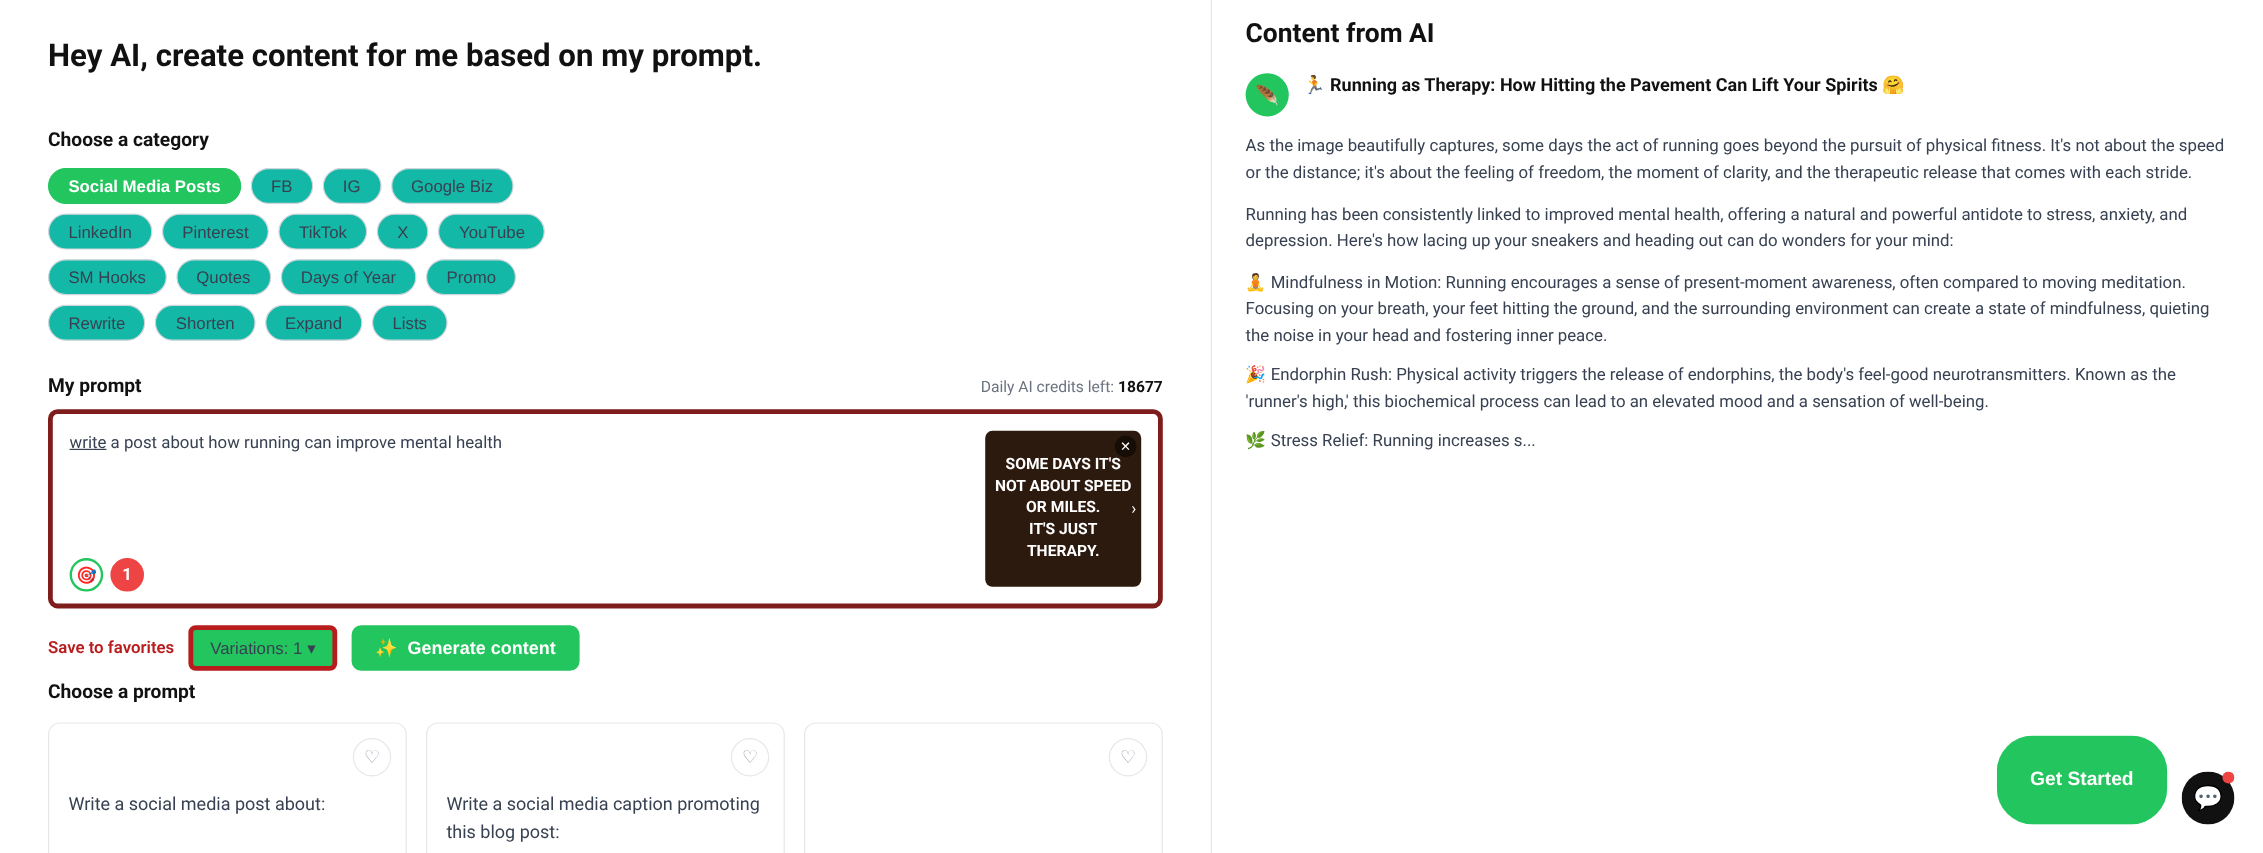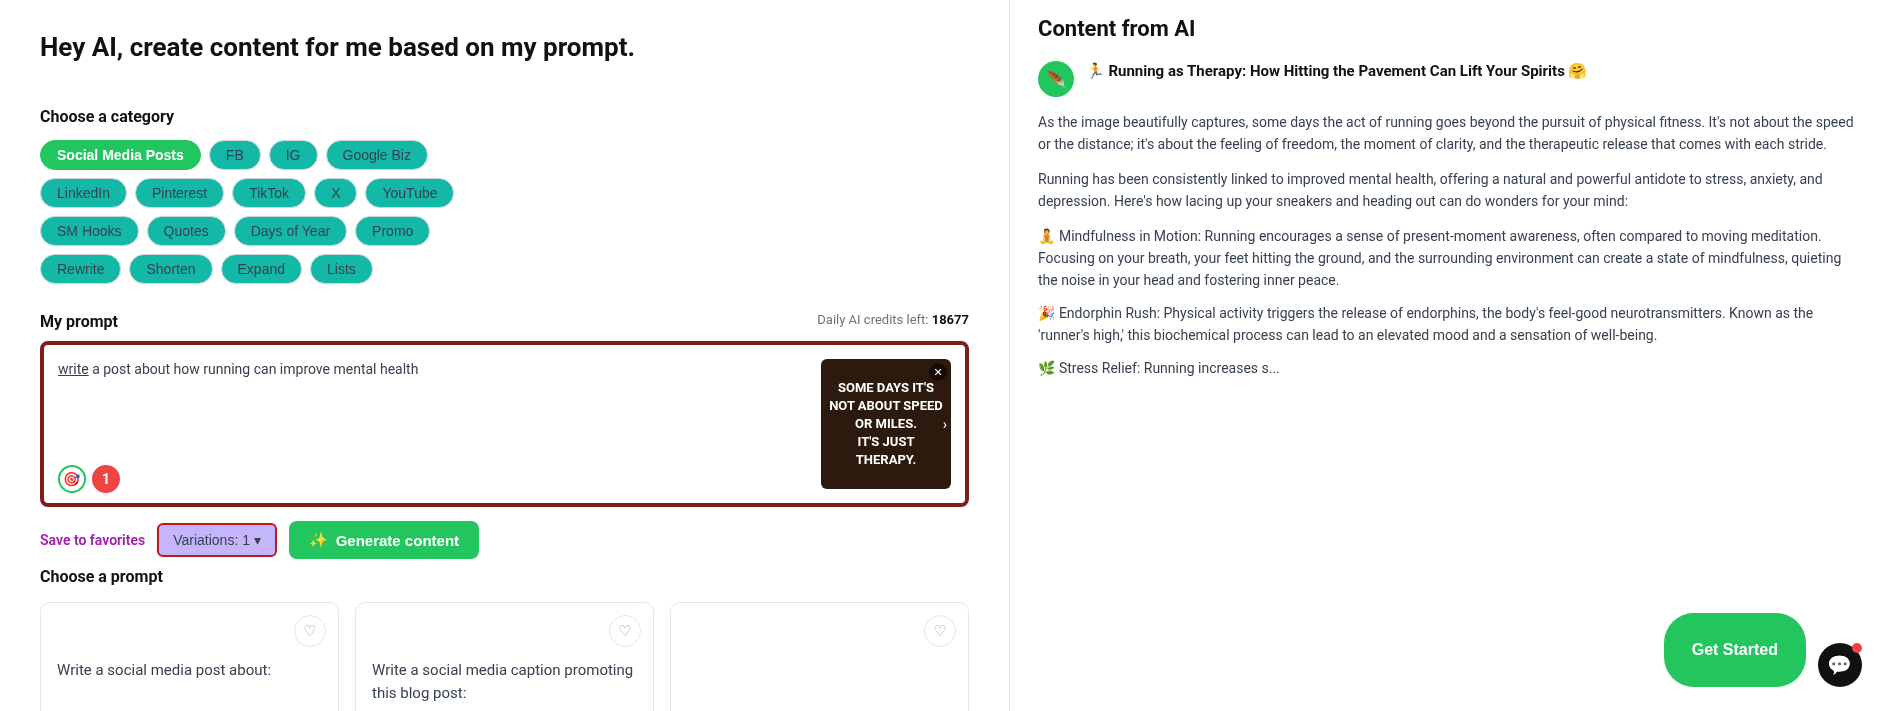--- a/index.html
+++ b/index.html
@@ -44,21 +44,21 @@
       border-color: #22c55e;
       color: #fff;
       font-weight: 600;
     }
     .prompt-box {
       flex: 1;
     }
     .prompt-header {
       display: flex;
       justify-content: space-between;
-      align-items: flex-start;
+      align-items: flex-end;
       margin-bottom: 10px;
     }
     .prompt-title { font-size: 16px; font-weight: 700; color: #111; }
     .credits-text { font-size: 13px; color: #6b7280; }
     .credits-bold { font-weight: 700; color: #111; }
 
     .prompt-area-wrapper {
       border: 4px solid #7f1d1d;
       border-radius: 8px;
       padding: 14px;
@@ -143,37 +143,37 @@
     .icon-btn.red { border-color: #ef4444; background: #ef4444; color: #fff; font-weight: 700; }
 
     
     .action-row {
       display: flex;
       align-items: center;
       gap: 12px;
       margin-top: 14px;
     }
     .save-favorites {
-      color: #a21caf;
+      color: #b91c1c;
       font-size: 14px;
       font-weight: 600;
       cursor: pointer;
       text-decoration: none;
     }
     .variations-btn {
       display: flex;
       align-items: center;
       gap: 4px;
-      border: 2px solid #b91c1c;
+      border: 4px solid #b91c1c;
       border-radius: 6px;
       padding: 7px 14px;
       font-size: 14px;
       color: #374151;
       cursor: pointer;
-      background: #c4b5fd;
+      background: #22c55e;
     }
     .generate-btn {
       display: flex;
       align-items: center;
       gap: 8px;
       background: #22c55e;
       color: #fff;
       border: none;
       border-radius: 8px;
       padding: 10px 20px;

